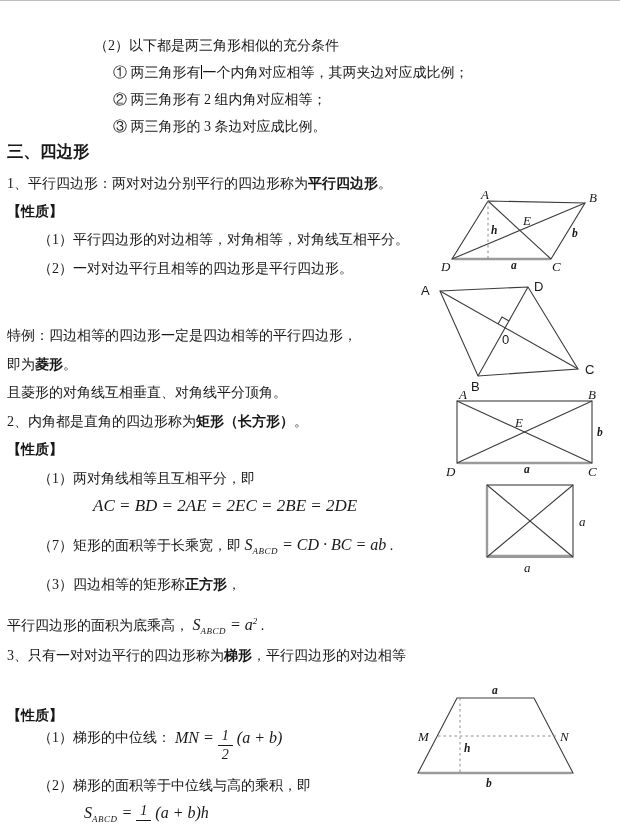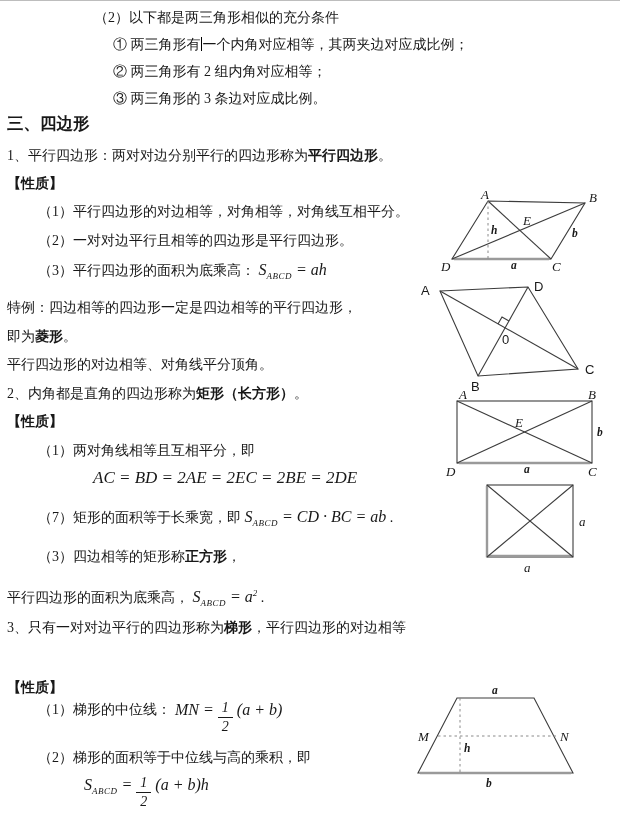--- a/index.html
+++ b/index.html
@@ -2,21 +2,21 @@
 <html><head>
 <meta charset="utf-8">
 <style>
   html,body{margin:0;padding:0;background:#e9e9e9;}
   .page{
     position:relative; width:620px; height:824px; background:#ffffff;
     font-family:"Liberation Serif","DejaVu Serif",serif;
     color:#181818; overflow:hidden; border-top:1px solid #bdbdbd;
     margin:0 auto;
   }
-  .line{position:absolute; white-space:nowrap; font-size:14px; line-height:18px;}
+  .line{position:absolute; white-space:nowrap; font-size:14px; line-height:18px;margin-top:28px;}
   .b{font-weight:bold;}
   .h1{font-size:16.5px; font-weight:bold;}
   .math{font-family:"Liberation Serif","DejaVu Serif",serif; font-style:italic;}
   .math sub{font-size:9px; font-style:italic; letter-spacing:0.5px;}
   .math sup{font-size:9px;}
   .bigmath{font-size:17px;}
   .caret{display:inline-block; width:1px; height:14px; background:#000; vertical-align:-2px; margin:0 1px 0 0;}
   .fline{display:flex; align-items:flex-start; gap:4px;}
   .frac{display:inline-flex; flex-direction:column; align-items:center; font-family:"Liberation Serif","DejaVu Serif",serif; font-style:italic; font-size:14px; line-height:1;}
   .frac .num{padding:0 4px 2px 4px;}
@@ -39,26 +39,23 @@
   <div class="line" style="left:113px; top:35px;"><span>① 两三角形有</span><span class="caret"></span><span>一个内角对应相等，其两夹边对应成比例；</span></div>
   <div class="line" style="left:113px; top:62px;"><span>② 两三角形有 2 组内角对应相等；</span></div>
   <div class="line" style="left:113px; top:89px;"><span>③ 两三角形的 3 条边对应成比例。</span></div>
 
   <div class="line h1" style="left:7px; top:114px;"><span>三、四边形</span></div>
 
   <div class="line" style="left:7px; top:146px;"><span>1、平行四边形：两对对边分别平行的四边形称为</span><span class="b">平行四边形</span><span>。</span></div>
   <div class="line b" style="left:7px; top:174px;"><span>【性质】</span></div>
   <div class="line" style="left:38px; top:202px;"><span>（1）平行四边形的对边相等，对角相等，对角线互相平分。</span></div>
   <div class="line" style="left:38px; top:231px;"><span>（2）一对对边平行且相等的四边形是平行四边形。</span></div>
-  <div class="line" style="left:38px; top:260px;"><span>（3）平行四边形的面积为底乘高：</span>
-    <span class="math" style="font-size:16px;"><span>S</span><sub>ABCD</sub> <span>= ah</span></span>
-  </div>
   <div class="line" style="left:7px; top:298px;"><span>特例：四边相等的四边形一定是四边相等的平行四边形，</span></div>
   <div class="line" style="left:7px; top:327px;"><span>即为</span><span class="b">菱形</span><span>。</span></div>
-  <div class="line" style="left:7px; top:355px;"><span>平行四边形的对边相等、对角线平分顶角。</span></div>
+  <div class="line" style="left:7px; top:355px;"><span>且菱形的对角线互相垂直、对角线平分顶角。</span></div>
 
   <div class="line" style="left:7px; top:384px;"><span>2、内角都是直角的四边形称为</span><span class="b">矩形（长方形）</span><span>。</span></div>
   <div class="line b" style="left:7px; top:412px;"><span>【性质】</span></div>
   <div class="line" style="left:38px; top:441px;"><span>（1）两对角线相等且互相平分，即</span></div>
   <div class="line math bigmath" style="left:93px; top:468px;"><span>AC = BD = 2AE = 2EC = 2BE = 2DE</span></div>
   <div class="line" style="left:38px; top:507px;"><span>（7）矩形的面积等于长乘宽，即</span>
     <span class="math" style="font-size:16px;"><span>S</span><sub>ABCD</sub> <span>= CD · BC = ab</span></span>
     <span>.</span>
   </div>
   <div class="line" style="left:38px; top:547px;"><span>（3）四边相等的矩形称</span><span class="b">正方形</span><span>，</span></div>

